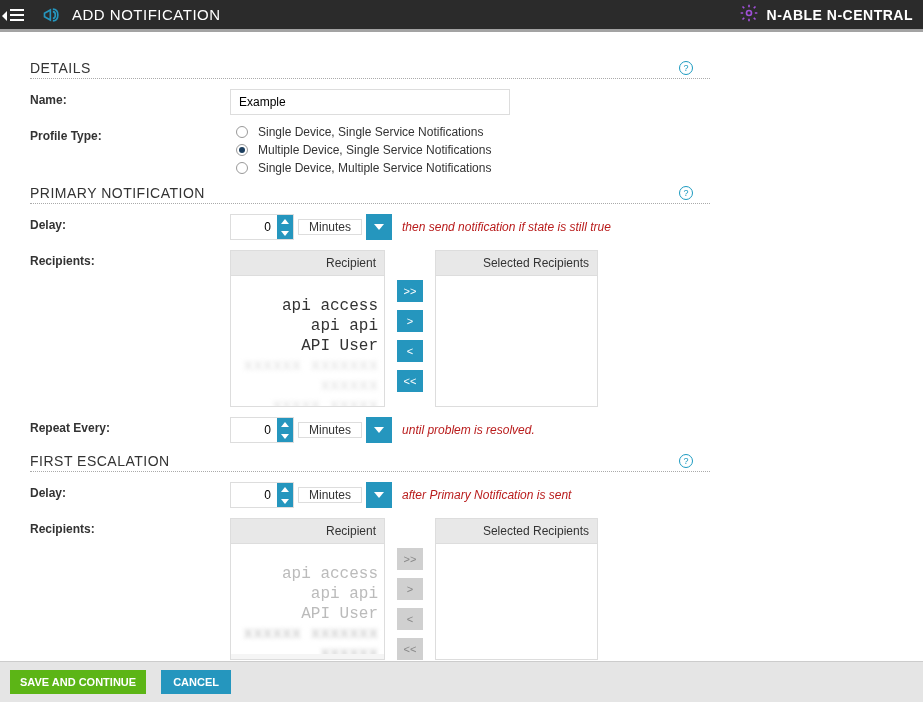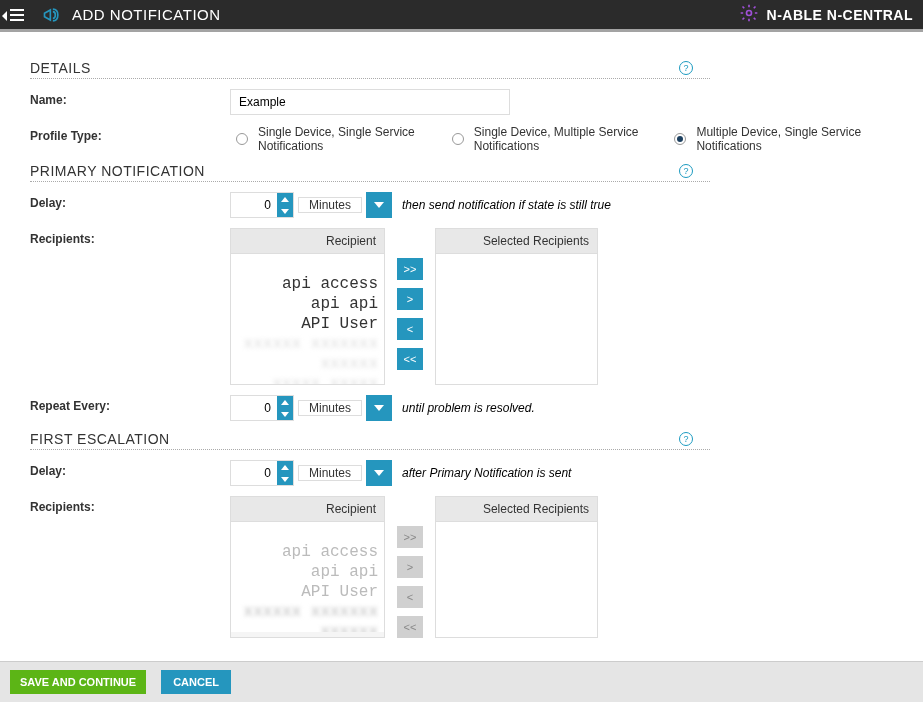--- a/index.html
+++ b/index.html
@@ -15,33 +15,33 @@
 .brand { font-size: 14px; font-weight: 600; letter-spacing: 0.5px; }
 .content { padding: 20px 30px 10px 30px; height: 630px; overflow-y: auto; background: #fff; }
 .section-head { display: flex; align-items: center; justify-content: space-between; margin-top: 8px; margin-bottom: 2px; }
 .section-title { color: #333; font-size: 14px; font-weight: 400; letter-spacing: 0.5px; }
 .help-icon { width: 14px; height: 14px; border: 1px solid #1b9ac0; border-radius: 50%; color: #1b9ac0; font-size: 9px; display: flex; align-items: center; justify-content: center; cursor: pointer; margin-right: 200px; }
 .dotted-divider { border-bottom: 1px dotted #aaa; margin-bottom: 10px; width: 680px; }
 .form-row { display: flex; align-items: flex-start; margin-bottom: 10px; }
 .form-label { width: 200px; font-weight: 600; font-size: 12px; padding-top: 4px; }
 .form-control { flex: 1; }
 .text-input { border: 1px solid #ddd; padding: 5px 8px; font-size: 12px; width: 280px; }
-.radio-group { display: flex; flex-direction: row; gap: 4px; padding-left: 6px; }
+.radio-group { display: flex; flex-direction: column; gap: 4px; padding-left: 6px; }
 .radio-item { display: flex; align-items: center; gap: 10px; font-size: 12px; }
 .radio { width: 12px; height: 12px; border: 1px solid #999; border-radius: 50%; position: relative; cursor: pointer; flex-shrink: 0; }
 .radio.checked::after { content: ''; position: absolute; top: 2px; left: 2px; width: 6px; height: 6px; background: #1c3f5f; border-radius: 50%; }
 .spinner-group { display: flex; align-items: center; gap: 4px; }
 .spinner { display: flex; border: 1px solid #ddd; height: 26px; }
 .spinner input { border: none; width: 46px; text-align: right; padding: 0 6px; font-size: 12px; outline: none; }
 .spinner-btns { display: flex; flex-direction: column; background: #2596be; }
 .spinner-btn { width: 16px; height: 13px; display: flex; align-items: center; justify-content: center; cursor: pointer; }
 .spinner-btn svg { display: block; }
 .unit-box { border: 1px solid #ddd; padding: 0 10px; height: 16px; display: flex; align-items: center; font-size: 12px; background: #fff; }
 .dropdown-caret { width: 26px; height: 26px; background: #2596be; display: flex; align-items: center; justify-content: center; cursor: pointer; }
-.italic-hint { font-style: italic; color: #000000; font-size: 12px; margin-left: 6px; }
+.italic-hint { font-style: italic; color: #b91c1c; font-size: 12px; margin-left: 6px; }
 .transfer { display: flex; gap: 12px; text-align: right; }
 .listbox { width: 155px; border: 1px solid #ddd; background: #f5f5f5; display: flex; flex-direction: column; }
 .listbox-head { background: #e8e8e8; padding: 5px 8px; font-size: 12px; border-bottom: 1px solid #ddd; }
 .listbox-body { height: 130px; overflow-y: scroll; background: #fff; padding: 20px 6px; font-size: 16px; font-family: Liberation Mono, monospace; }
 .listbox-body.large { height: 110px; }
 .listbox-body .item { padding: 1px 0; color: #333; }
 .listbox-body .blurred { color: #ddd; filter: blur(2px); user-select: none; }
 .listbox-body.disabled .item { color: #bbb; }
 .transfer-btns { display: flex; flex-direction: column; gap: 8px; justify-content: flex-start; padding-top: 30px; }
 .tbtn { width: 26px; height: 22px; background: #2596be; color: #fff; display: flex; align-items: center; justify-content: center; font-size: 11px; cursor: pointer; }
@@ -104,26 +104,26 @@
 
   <div class="form-row">
     <div class="form-label">Profile Type:</div>
     <div class="form-control">
       <div class="radio-group">
         <div class="radio-item">
             <span class="radio"></span>
             <span>Single Device, Single Service Notifications</span>
           </div>
         <div class="radio-item">
+            <span class="radio checked"></span>
+            <span>Multiple Device, Single Service Notifications</span>
+          </div>
+        <div class="radio-item">
             <span class="radio"></span>
             <span>Single Device, Multiple Service Notifications</span>
-          </div>
-        <div class="radio-item">
-            <span class="radio checked"></span>
-            <span>Multiple Device, Single Service Notifications</span>
           </div>
       </div>
     </div>
   </div>
 
   <div class="section-head">
     <span class="section-title">PRIMARY NOTIFICATION</span>
     <span class="help-icon">?</span>
   </div>
   <div class="dotted-divider"></div>

